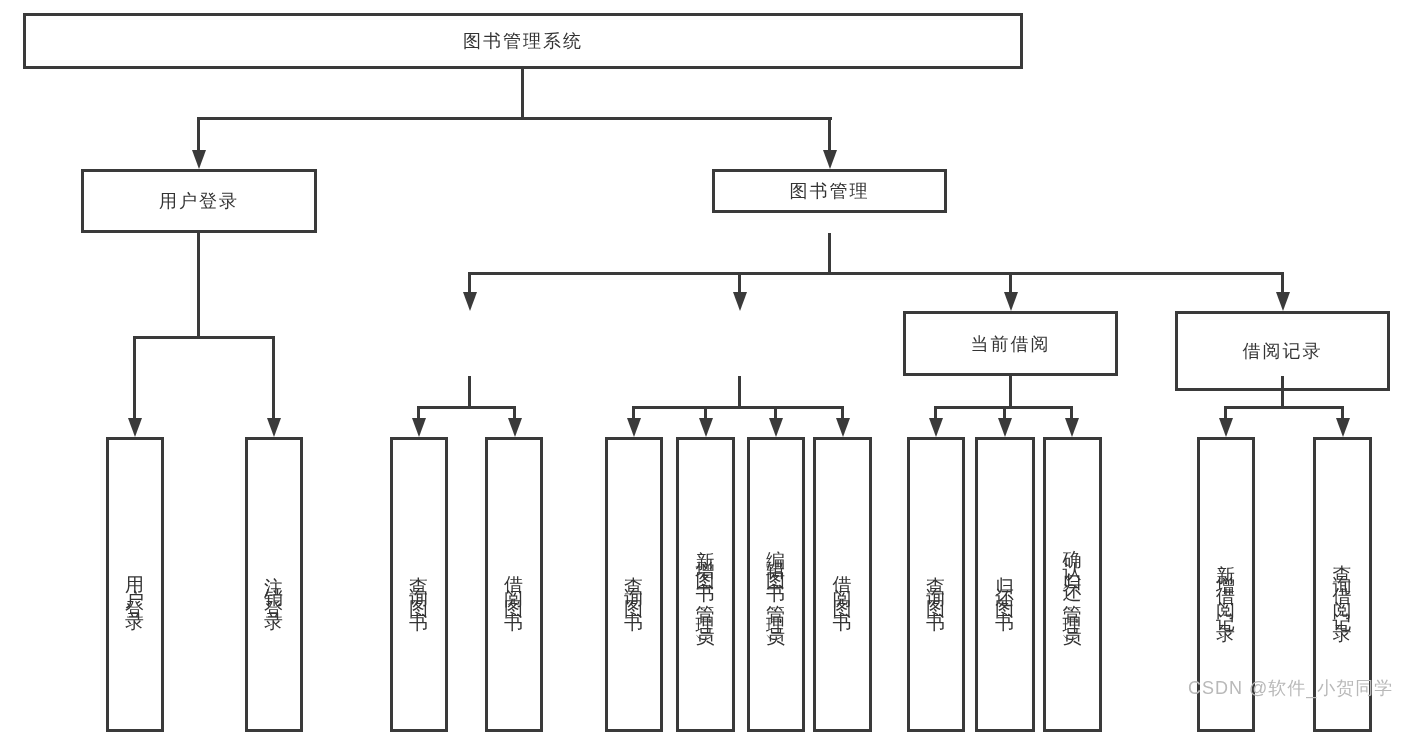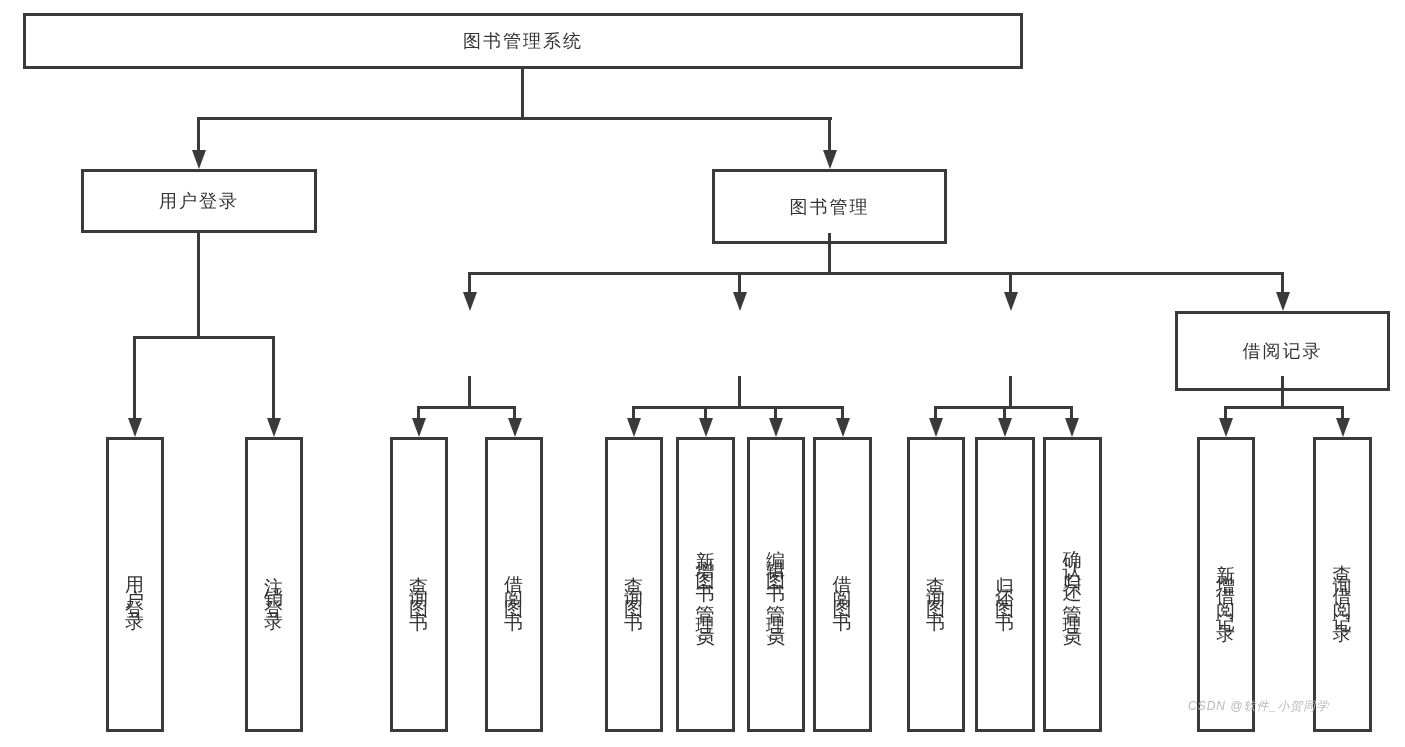--- a/index.html
+++ b/index.html
@@ -42,26 +42,25 @@
   .arrowhead{
     position:absolute;
     width:0;height:0;
     border-left:7px solid transparent;
     border-right:7px solid transparent;
     border-top:19px solid var(--line);
   }
   
   .watermark{
     position:absolute;
-    left:1188px; top:698px;
-    font-size:12px;
+    left:1188px; top:676px;
+    font-size:18px;
     color:var(--wm);
     letter-spacing:1px;
     white-space:nowrap;
-    font-style:italic;
   }
 </style>
 </head>
 <body>
 
 <div class="canvas">
 
   <div class="node h" style="left:23px;top:13px;width:1000px;height:56px;">
     <span>图书管理系统</span>
   </div>
@@ -70,21 +69,21 @@
   <div class="hline" style="left:197px;top:117px;width:635px;"></div>
 
   <div class="vline" style="left:197px;top:117px;height:36px;"></div>
   <div class="arrowhead" style="left:192px;top:150px;"></div>
   <div class="vline" style="left:828px;top:117px;height:36px;"></div>
   <div class="arrowhead" style="left:823px;top:150px;"></div>
 
   <div class="node h" style="left:81px;top:169px;width:236px;height:64px;">
     <span>用户登录</span>
   </div>
-  <div class="node h" style="left:712px;top:169px;width:235px;height:75px;">
+  <div class="node h" style="left:712px;top:169px;width:235px;height:44px;">
     <span>图书管理</span>
   </div>
 
   <div class="vline" style="left:197px;top:233px;height:106px;"></div>
   <div class="hline" style="left:133px;top:336px;width:142px;"></div>
   <div class="vline" style="left:133px;top:336px;height:84px;"></div>
   <div class="arrowhead" style="left:128px;top:418px;"></div>
   <div class="vline" style="left:272px;top:336px;height:84px;"></div>
   <div class="arrowhead" style="left:267px;top:418px;"></div>
 
@@ -92,20 +91,23 @@
   <div class="hline" style="left:468px;top:272px;width:815px;"></div>
   <div class="vline" style="left:468px;top:272px;height:22px;"></div>
   <div class="arrowhead" style="left:463px;top:292px;"></div>
   <div class="vline" style="left:738px;top:272px;height:22px;"></div>
   <div class="arrowhead" style="left:733px;top:292px;"></div>
   <div class="vline" style="left:1009px;top:272px;height:22px;"></div>
   <div class="arrowhead" style="left:1004px;top:292px;"></div>
   <div class="vline" style="left:1281px;top:272px;height:22px;"></div>
   <div class="arrowhead" style="left:1276px;top:292px;"></div>
 
+  <div class="node h" style="left:903px;top:311px;width:215px;height:65px;">
+    <span>当前借阅</span>
+  </div>
   <div class="node h" style="left:1175px;top:311px;width:215px;height:80px;">
     <span>借阅记录</span>
   </div>
 
   <div class="vline" style="left:468px;top:376px;height:33px;"></div>
   <div class="hline" style="left:417px;top:406px;width:99px;"></div>
   <div class="vline" style="left:417px;top:406px;height:14px;"></div>
   <div class="arrowhead" style="left:412px;top:418px;"></div>
   <div class="vline" style="left:513px;top:406px;height:14px;"></div>
   <div class="arrowhead" style="left:508px;top:418px;"></div>

